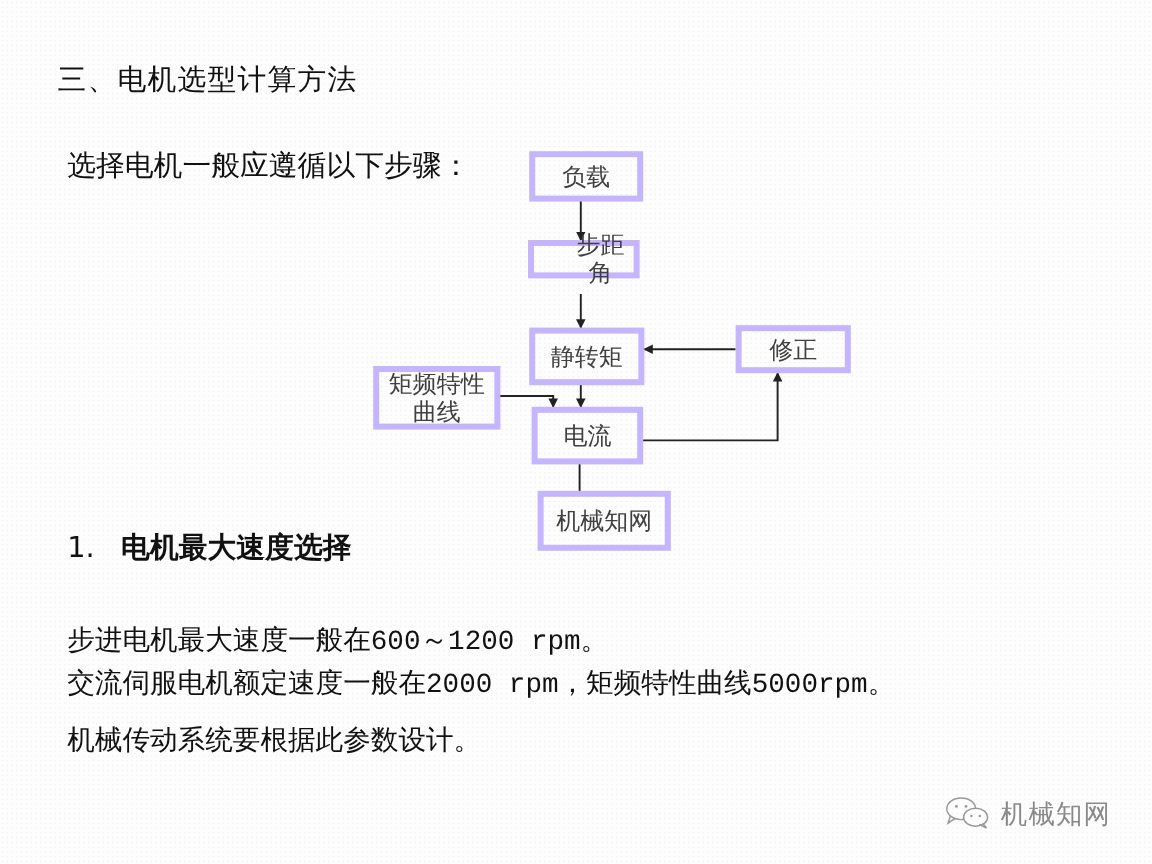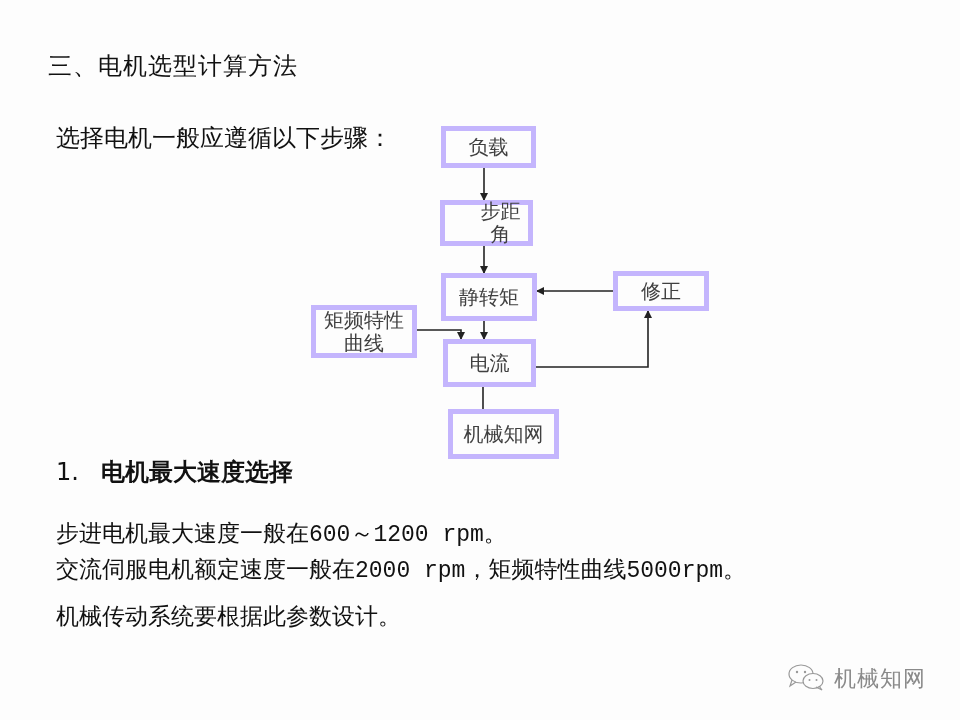--- a/index.html
+++ b/index.html
@@ -7,21 +7,21 @@
     width: 960px; height: 720px; position: relative; overflow: hidden;
     background-color: #fdfdfd;
     background-image: radial-gradient(#e9e9e9 0.6px, transparent 0.7px);
     background-size: 4px 4px;
     font-family: "DejaVu Serif", "Liberation Serif", serif;
     color: #111;
   }
   .abs { position: absolute; white-space: nowrap; }
   .title { left: 48px; top: 50px; font-size: 24px; font-family: "DejaVu Sans", sans-serif; font-weight: normal; letter-spacing: 1px; color: #111; }
   .intro { left: 56px; top: 122px; font-size: 24px; font-family: "DejaVu Sans", sans-serif; color: #111; }
-  .heading { left: 56px; top: 456px; font-size: 24px; font-family: "DejaVu Sans", sans-serif; font-weight: bold; color: #111; }
+  .heading { left: 56px; top: 440px; font-size: 24px; font-family: "DejaVu Sans", sans-serif; font-weight: bold; color: #111; }
   .heading .num { font-weight: normal; margin-right: 22px; }
   .line { left: 56px; font-size: 23px; font-family: "DejaVu Sans", sans-serif; color: #111; }
   .line .mono { font-family: "Liberation Mono", monospace; }
   .box {
     position: absolute; border: 5px solid #c4b5fd; background: transparent;
     box-sizing: border-box; font-family: "DejaVu Sans", sans-serif; font-size: 20px;
     display: flex; align-items: center; justify-content: center; color: #404040;
     line-height: 1.15; text-align: center;
   }
   svg.conn { position: absolute; left: 0; top: 0; }
@@ -50,21 +50,21 @@
   <polyline points="416,330 461,330 461,339" fill="none" stroke="#222" stroke-width="1.6" marker-end="url(#ah)"></polyline>
 
   <polyline points="535,367 648,367 648,311" fill="none" stroke="#222" stroke-width="1.6" marker-end="url(#ah)"></polyline>
 
   <line x1="613" y1="291" x2="537" y2="291" stroke="#222" stroke-width="1.6" marker-end="url(#ah)"></line>
 
   <line x1="483" y1="386" x2="483" y2="410" stroke="#222" stroke-width="1.6"></line>
 </svg>
 
 <div class="box" style="left:441px;top:126px;width:95px;height:42px;">负载</div>
-<div class="box" style="left:440px;top:200px;width:93px;height:46px;padding-left:28px;">步距角</div>
+<div class="box" style="left:440px;top:200px;width:93px;height:32px;padding-left:28px;">步距角</div>
 <div class="box" style="left:441px;top:273px;width:96px;height:48px;">静转矩</div>
 <div class="box" style="left:613px;top:271px;width:96px;height:40px;">修正</div>
 <div class="box" style="left:311px;top:305px;width:106px;height:53px;padding:0 4px;white-space:normal;">矩频特性曲线</div>
 <div class="box" style="left:443px;top:339px;width:93px;height:48px;">电流</div>
 <div class="box" style="left:448px;top:409px;width:111px;height:50px;">机械知网</div>
 
 <div class="abs heading">
   <span class="num">1.</span><span>电机最大速度选择</span>
 </div>
 

